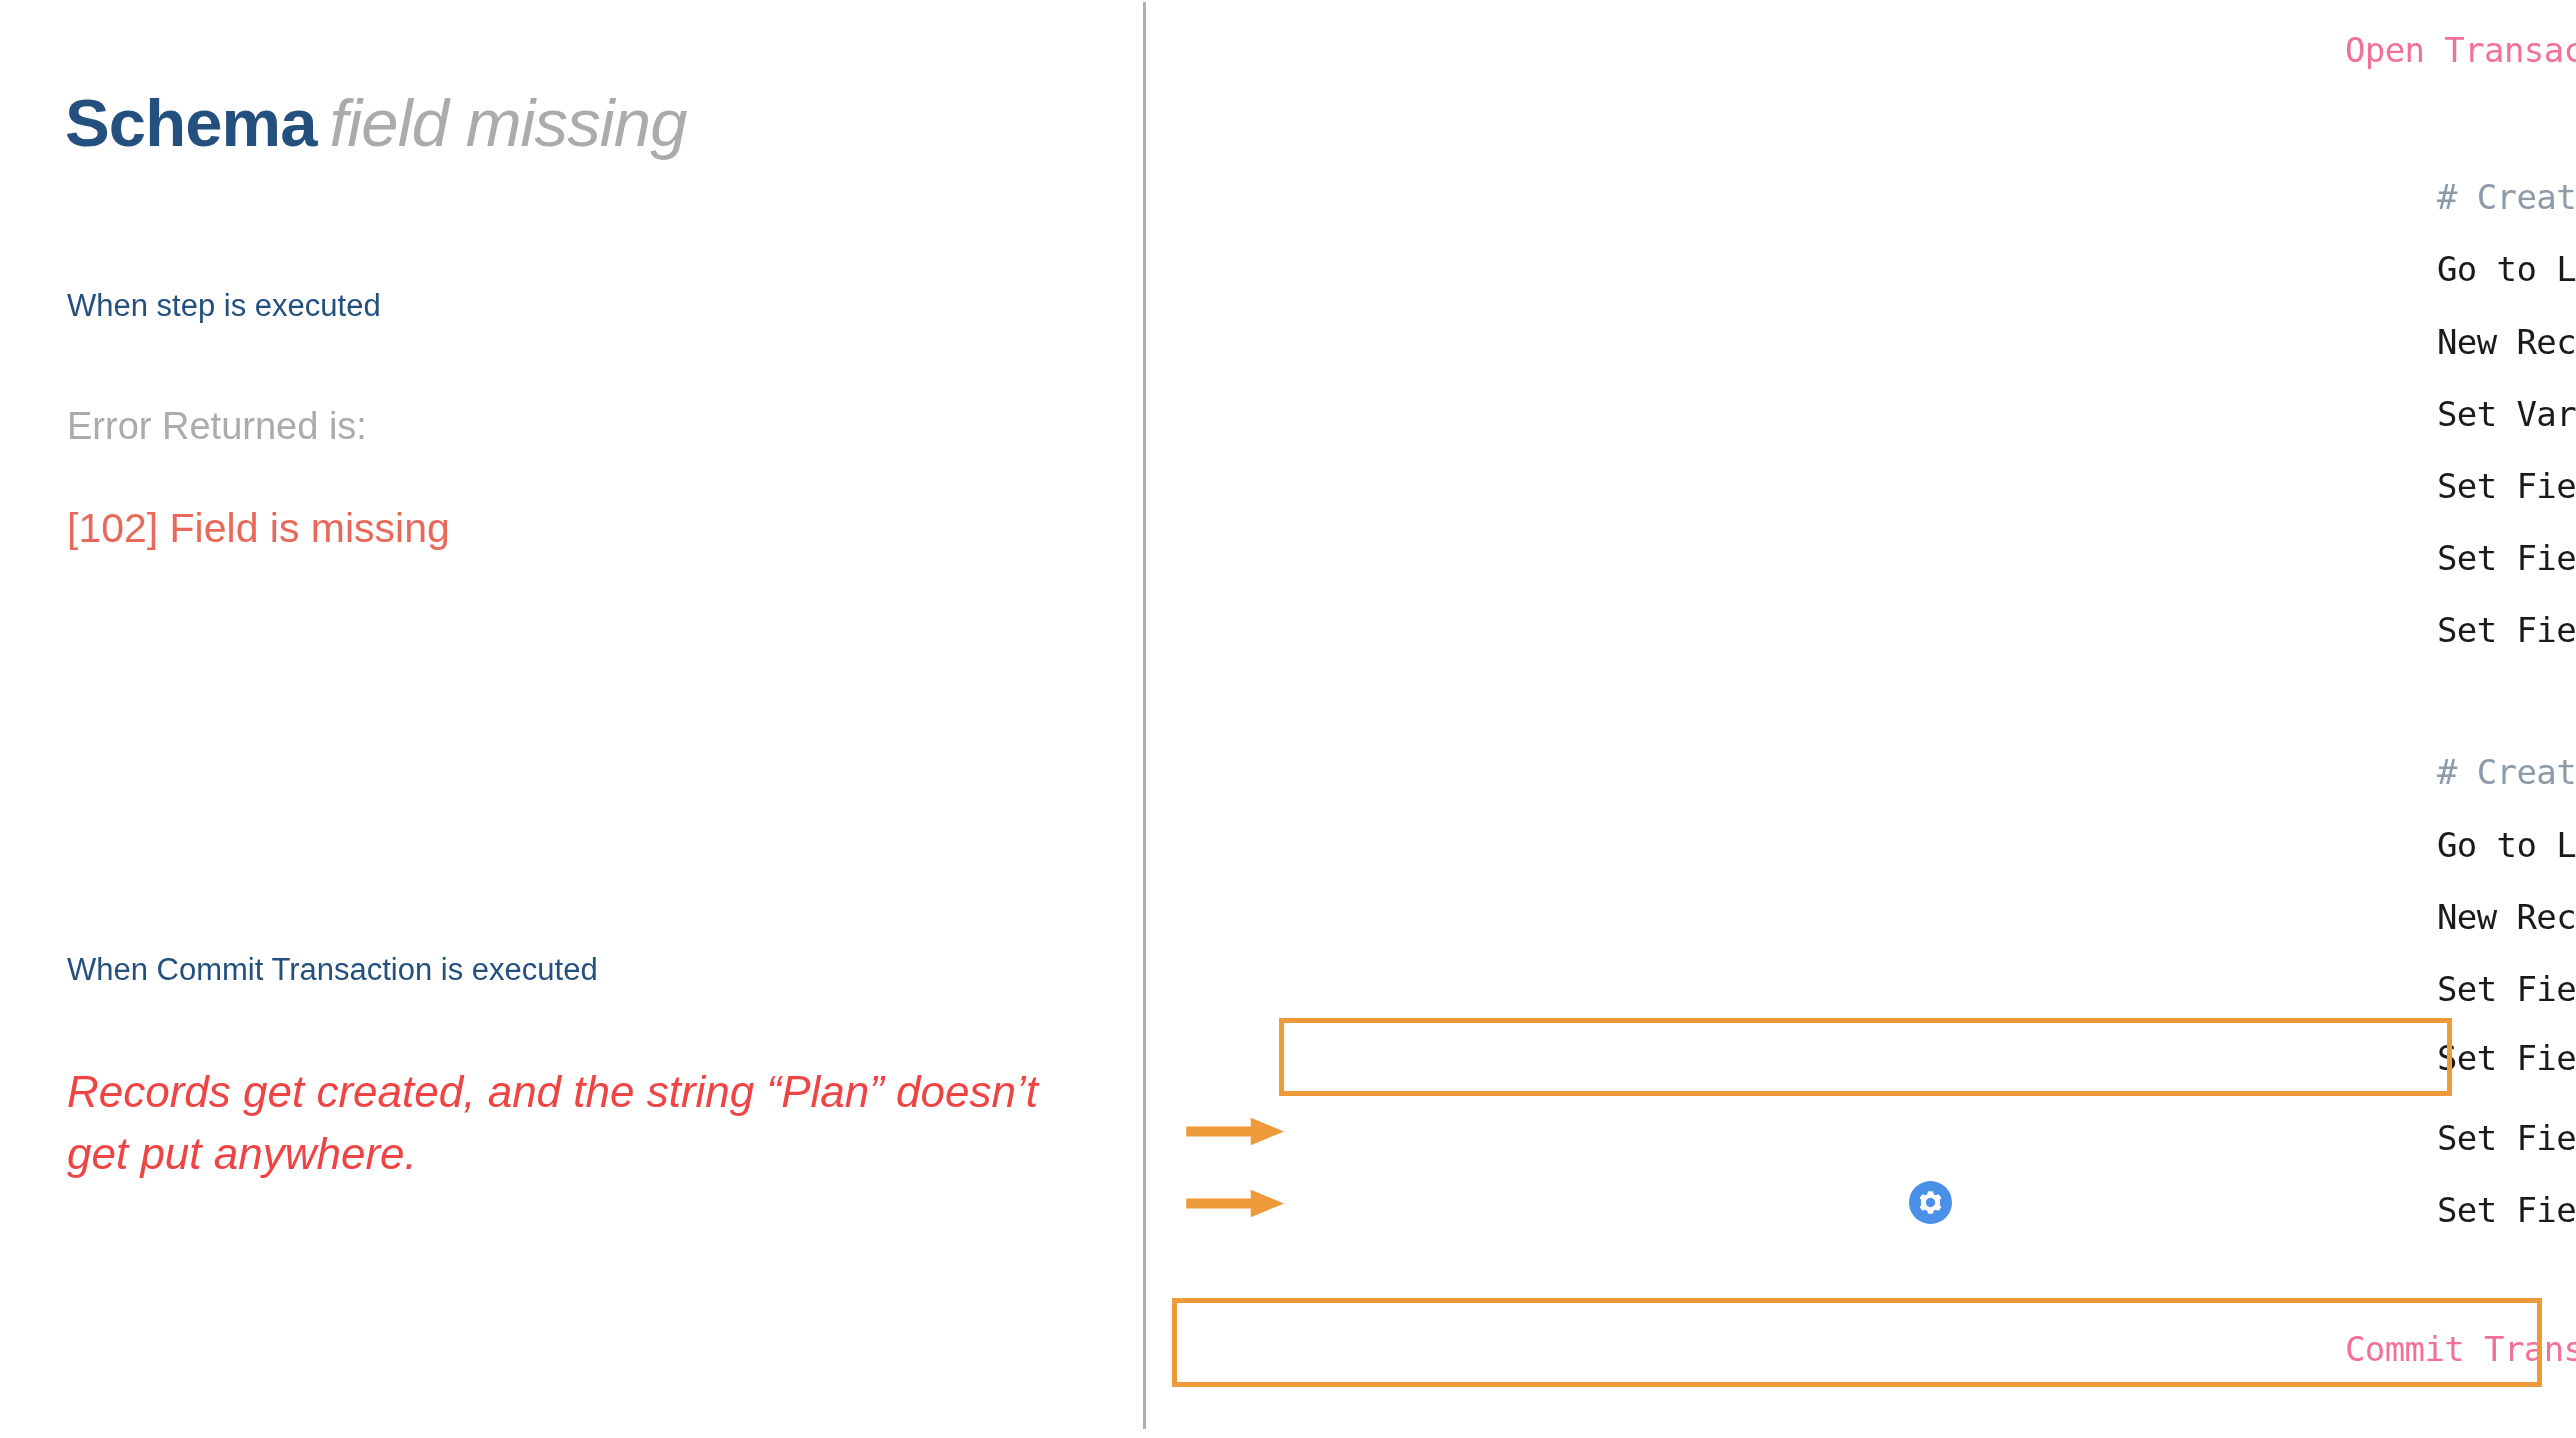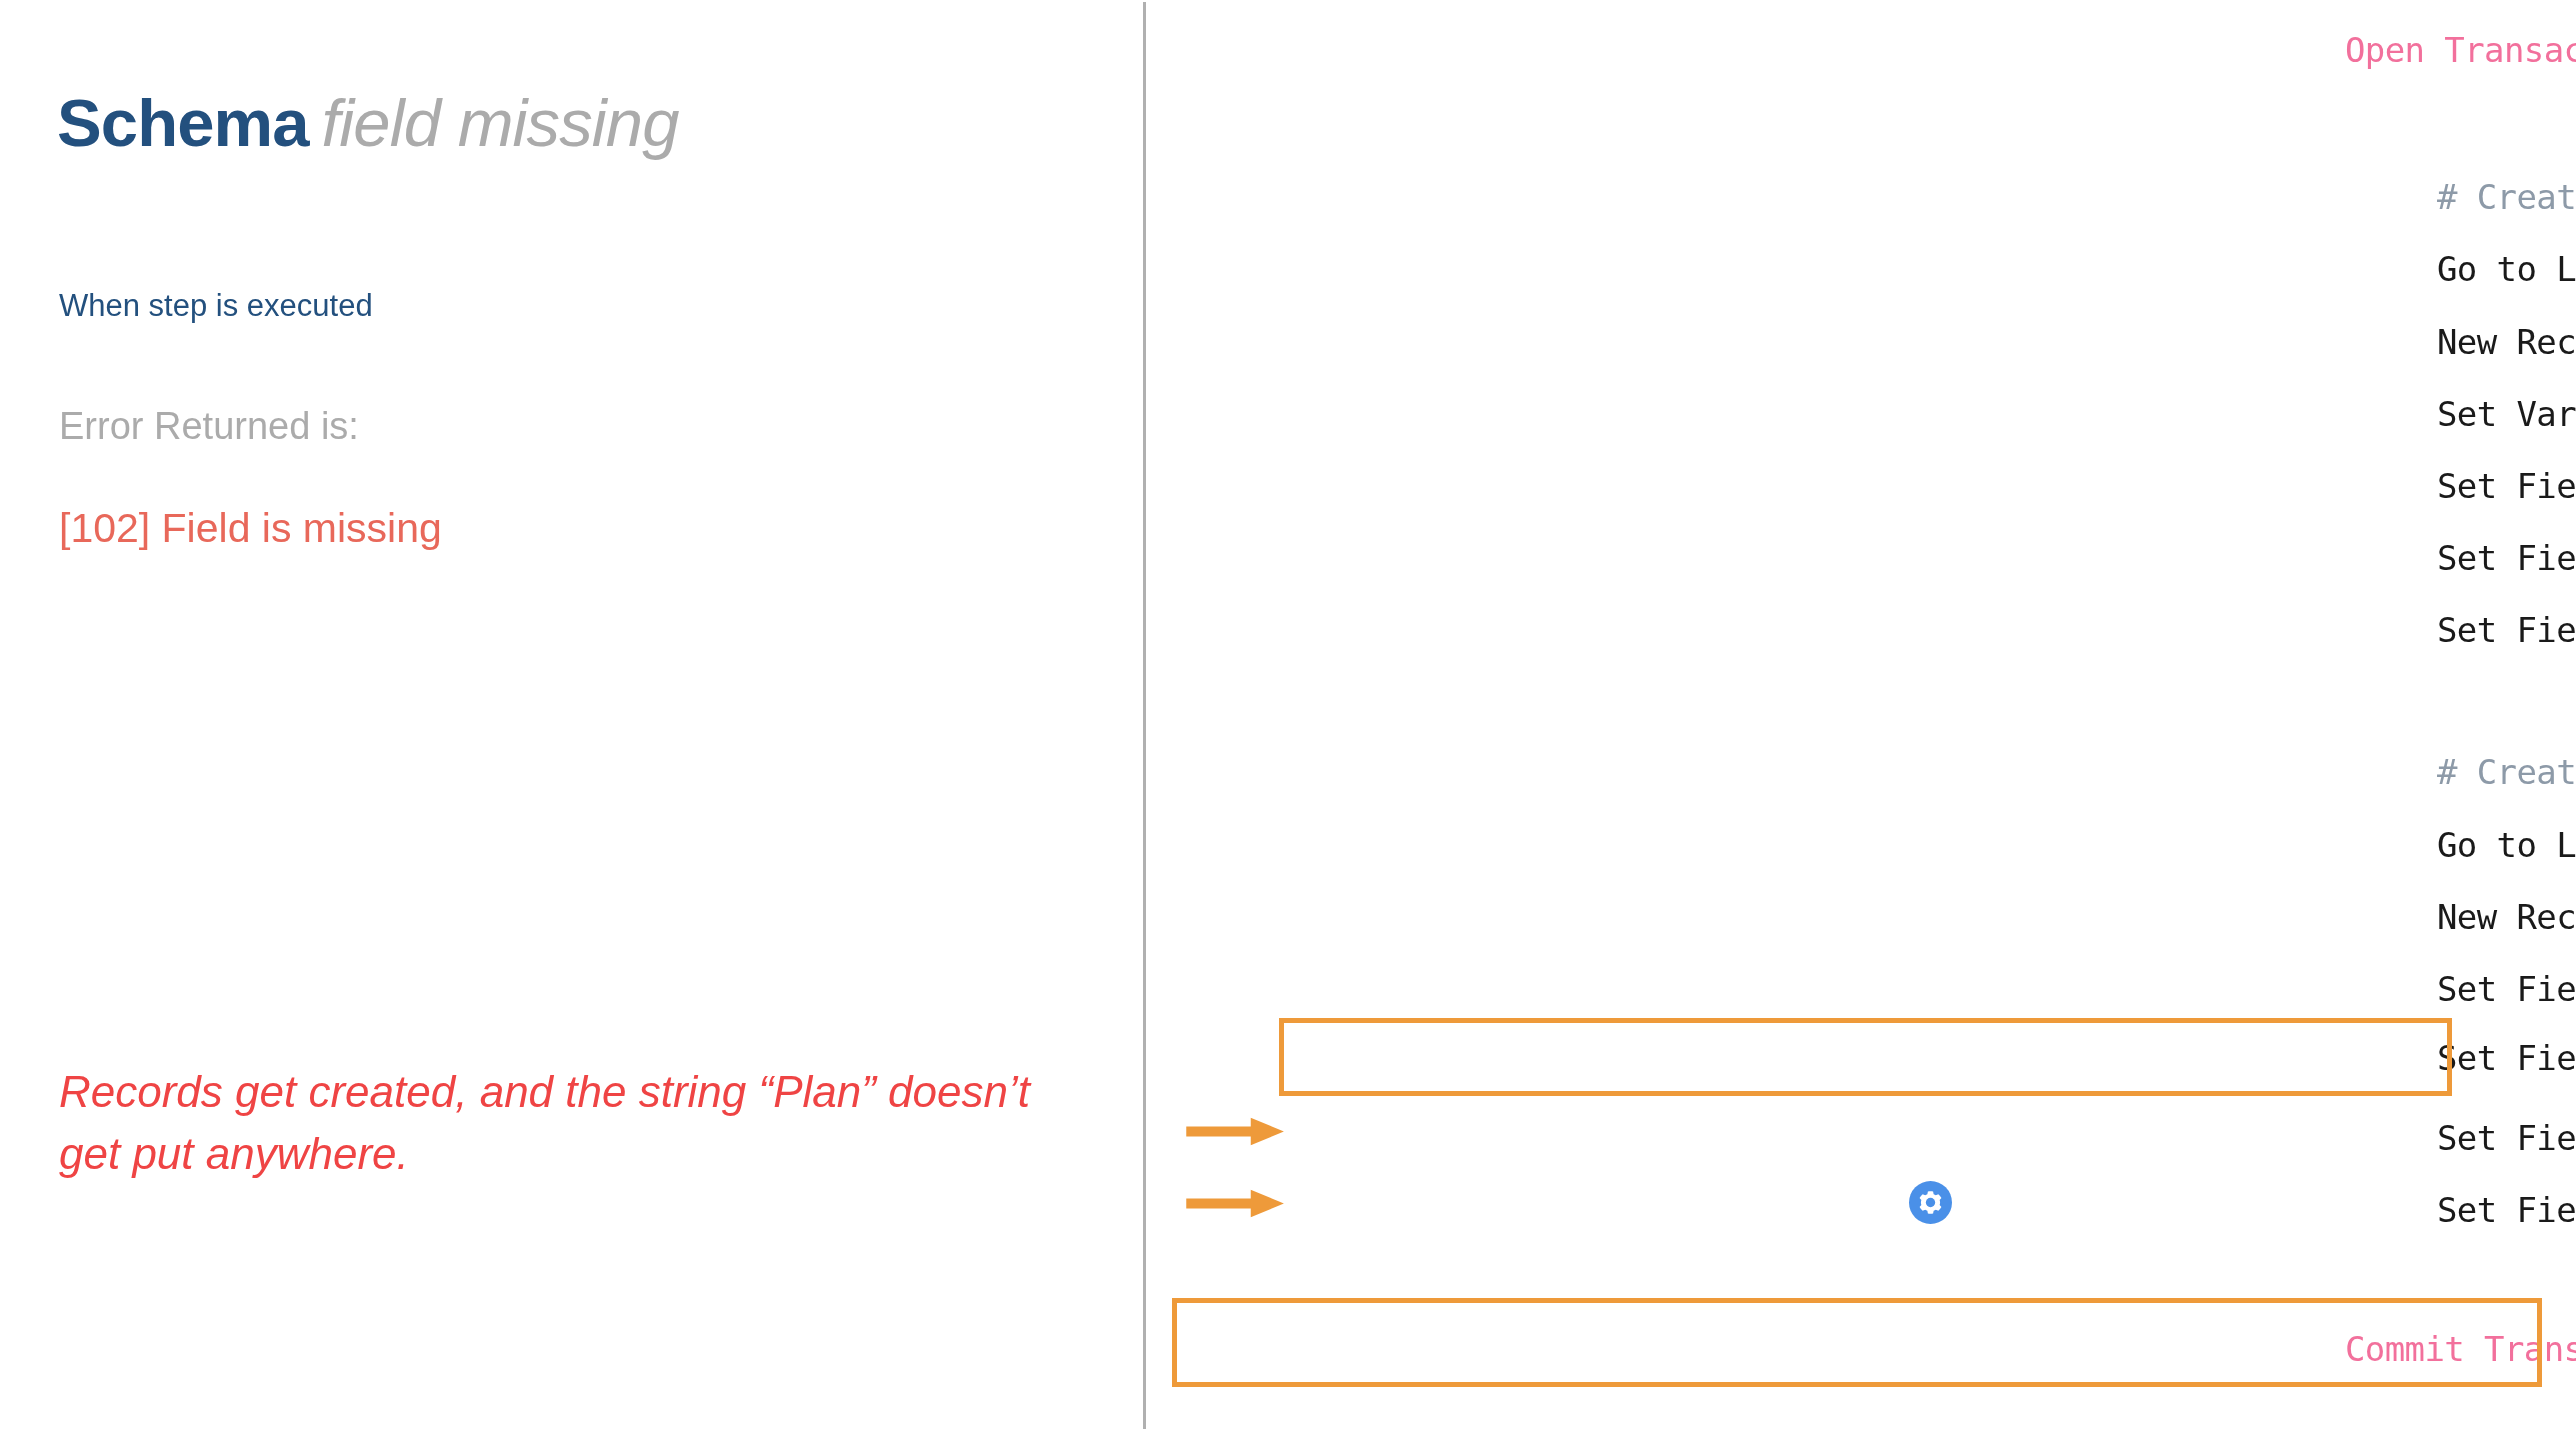--- a/index.html
+++ b/index.html
@@ -12,21 +12,21 @@
     height: 1439px;
     position: relative;
     overflow: hidden;
     font-family: "Liberation Sans", sans-serif;
     -webkit-font-smoothing: antialiased;
   }
 
   
   #left-pane {
     position: absolute;
-    left: 0; top: 0;
+    left: 8px; top: 0;
     width: 917px;
     height: 1439px;
   }
 
   .title {
     position: absolute;
     left: 57px;
     top: 89px;
     white-space: nowrap;
     font-size: 67px;
@@ -191,20 +191,21 @@
     <span class="t-bold">Schema</span><span class="t-italic">field missing</span>
   </div>
 
   <div class="l-heading" id="pos-when-step">When step is executed</div>
 
   <div class="l-sub" id="pos-error-label">Error Returned is:</div>
 
   <div class="l-error" id="pos-error-value">[102] Field is missing</div>
 
 
+  <div class="l-heading" id="pos-when-commit">When Commit Transaction is executed</div>
 
   <div class="l-italic" id="pos-records-note">Records get created, and the string “Plan” doesn’t get put anywhere.</div>
 
 </div>
 
 <div id="divider"></div>
 
 <div id="code-pane">
 
   <div class="code-line root" id="ln-open"><span class="kw-txn">Open Transaction</span></div>

